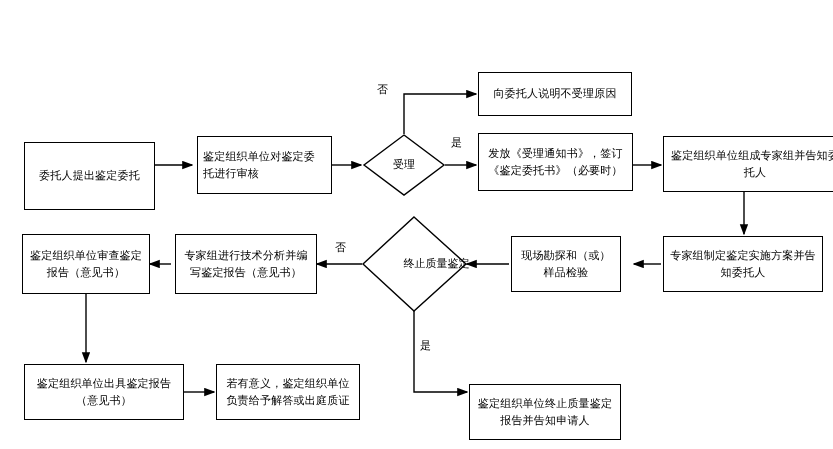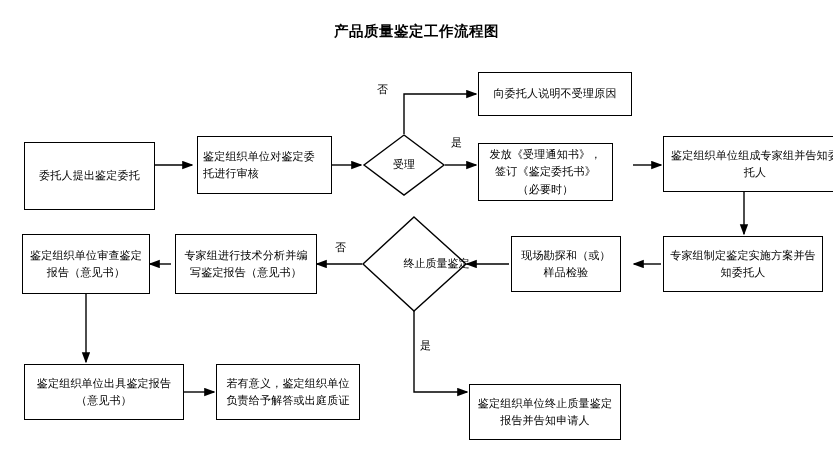--- a/index.html
+++ b/index.html
@@ -84,21 +84,20 @@
     width: 833px;
     height: 449px;
     pointer-events: none;
   }
 </style>
 </head>
 <body>
 
 <div id="canvas">
 
-  <div id="title">产品质量鉴定工作流程图</div>
 
   <svg id="edges" viewBox="0 0 833 449">
     <defs>
       <marker id="arrow" markerWidth="8" markerHeight="8" refX="7" refY="3" orient="auto" markerUnits="strokeWidth">
         <path d="M0,0 L8,3 L0,6 z" fill="#000000"></path>
       </marker>
     </defs>
 
     <line x1="155" y1="165" x2="192" y2="165" stroke="#000000" stroke-width="1.4" marker-end="url(#arrow)"></line>
 
@@ -139,21 +138,21 @@
     <svg width="82" height="62" viewBox="0 0 82 62">
       <polygon points="41,1 81,31 41,61 1,31" fill="#ffffff" stroke="#000000" stroke-width="1.4"></polygon>
     </svg>
     <div class="diamond-label">受理</div>
   </div>
 
   <div class="node" style="left:478px; top:72px; width:154px; height:44px;">
     <span class="txt">向委托人说明不受理原因</span>
   </div>
 
-  <div class="node" style="left:478px; top:143px; width:135px; height:58px;">
+  <div class="node" style="left:478px; top:133px; width:155px; height:58px;">
     <span class="txt">发放《受理通知书》，签订《鉴定委托书》（必要时）</span>
   </div>
 
   <div class="node" style="left:663px; top:136px; width:184px; height:56px;">
     <span class="txt">鉴定组织单位组成专家组并告知委托人</span>
   </div>
 
   <div class="node" style="left:663px; top:236px; width:160px; height:56px;">
     <span class="txt">专家组制定鉴定实施方案并告知委托人</span>
   </div>

